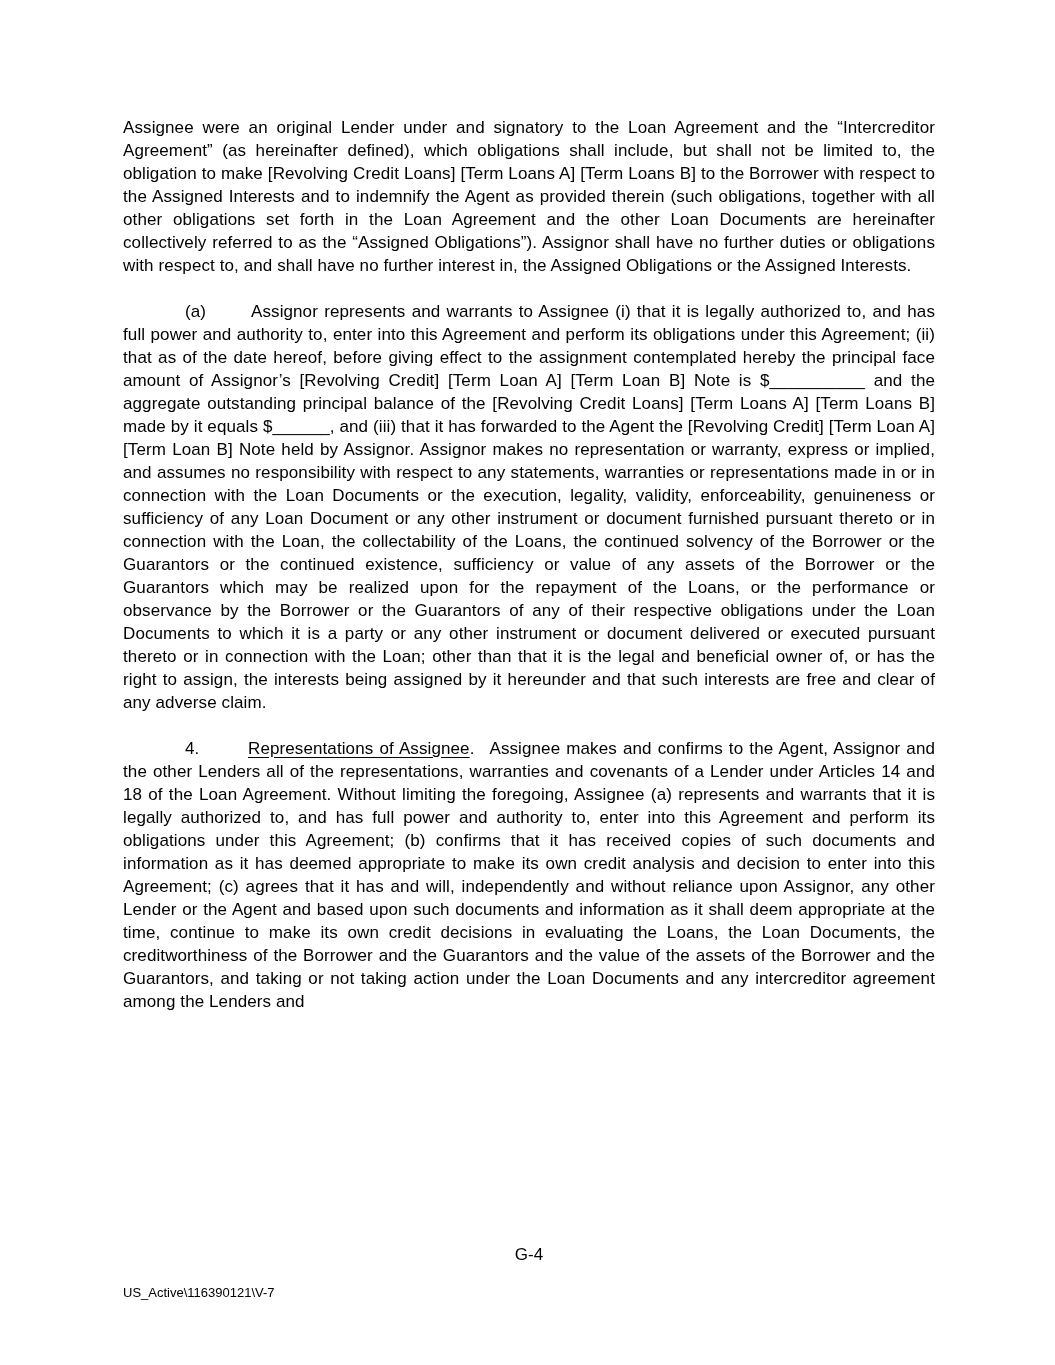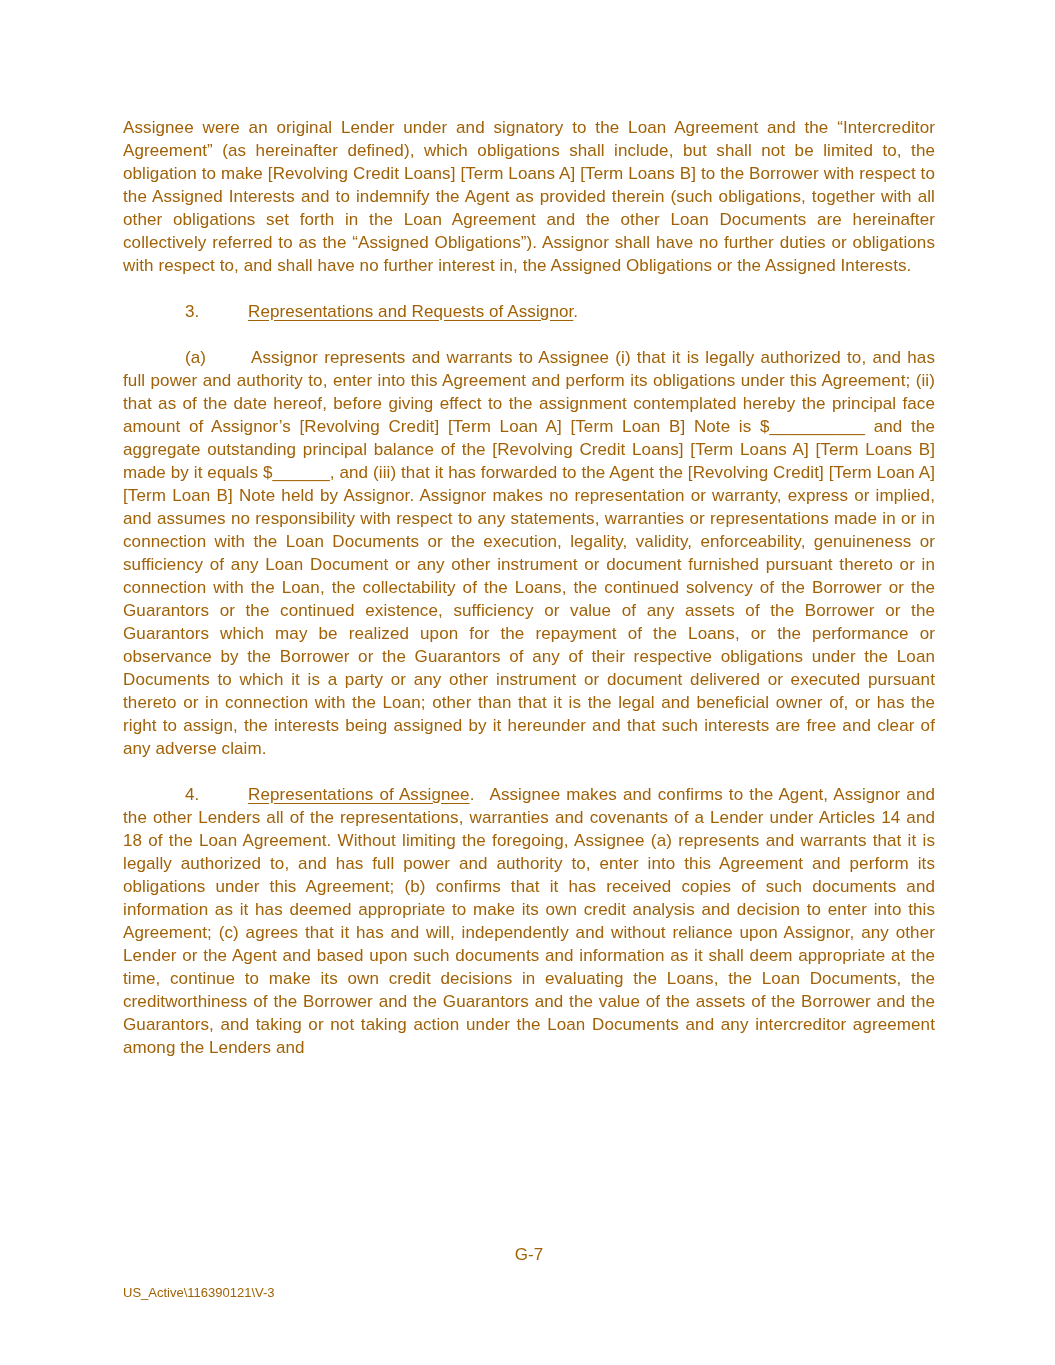--- a/index.html
+++ b/index.html
@@ -6,21 +6,21 @@
     margin: 0;
     padding: 0;
     background: #e8e8e8;
   }
   .page {
     position: relative;
     width: 1055px;
     height: 1365px;
     background: #ffffff;
     font-family: "Liberation Sans", "DejaVu Sans", sans-serif;
-    color: #a16207;
+    color: #000000;
     overflow: hidden;
   }
   .content {
     position: absolute;
     top: 116px;
     left: 123px;
     width: 812px;
   }
   p.body-text {
     font-size: 17px;
@@ -67,25 +67,24 @@
   }
 </style>
 </head>
 <body>
 
 <div class="page">
   <div class="content">
 
     <p class="body-text">Assignee were an original Lender under and signatory to the Loan Agreement and the “Intercreditor Agreement” (as hereinafter defined), which obligations shall include, but shall not be limited to, the obligation to make [Revolving Credit Loans] [Term Loans A] [Term Loans B] to the Borrower with respect to the Assigned Interests and to indemnify the Agent as provided therein (such obligations, together with all other obligations set forth in the Loan Agreement and the other Loan Documents are hereinafter collectively referred to as the “Assigned Obligations”). Assignor shall have no further duties or obligations with respect to, and shall have no further interest in, the Assigned Obligations or the Assigned Interests.</p>
 
-    <p class="body-text indented"><span class="sec-num">3.</span><span class="underlined">Representations and Requests of Assignor</span><span>.</span></p>
 
     <p class="body-text indented"><span class="para-label">(a)</span><span>Assignor represents and warrants to Assignee (i) that it is legally authorized to, and has full power and authority to, enter into this Agreement and perform its obligations under this Agreement; (ii) that as of the date hereof, before giving effect to the assignment contemplated hereby the principal face amount of Assignor’s [Revolving Credit] [Term Loan A] [Term Loan B] Note is $__________ and the aggregate outstanding principal balance of the [Revolving Credit Loans] [Term Loans A] [Term Loans B] made by it equals $______, and (iii) that it has forwarded to the Agent the [Revolving Credit] [Term Loan A] [Term Loan B] Note held by Assignor. Assignor makes no representation or warranty, express or implied, and assumes no responsibility with respect to any statements, warranties or representations made in or in connection with the Loan Documents or the execution, legality, validity, enforceability, genuineness or sufficiency of any Loan Document or any other instrument or document furnished pursuant thereto or in connection with the Loan, the collectability of the Loans, the continued solvency of the Borrower or the Guarantors or the continued existence, sufficiency or value of any assets of the Borrower or the Guarantors which may be realized upon for the repayment of the Loans, or the performance or observance by the Borrower or the Guarantors of any of their respective obligations under the Loan Documents to which it is a party or any other instrument or document delivered or executed pursuant thereto or in connection with the Loan; other than that it is the legal and beneficial owner of, or has the right to assign, the interests being assigned by it hereunder and that such interests are free and clear of any adverse claim.</span></p>
 
 
     <p class="body-text indented"><span class="sec-num">4.</span><span class="underlined">Representations of Assignee</span><span>.</span><span class="sec-body">Assignee makes and confirms to the Agent, Assignor and the other Lenders all of the representations, warranties and covenants of a Lender under Articles 14 and 18 of the Loan Agreement. Without limiting the foregoing, Assignee (a) represents and warrants that it is legally authorized to, and has full power and authority to, enter into this Agreement and perform its obligations under this Agreement; (b) confirms that it has received copies of such documents and information as it has deemed appropriate to make its own credit analysis and decision to enter into this Agreement; (c) agrees that it has and will, independently and without reliance upon Assignor, any other Lender or the Agent and based upon such documents and information as it shall deem appropriate at the time, continue to make its own credit decisions in evaluating the Loans, the Loan Documents, the creditworthiness of the Borrower and the Guarantors and the value of the assets of the Borrower and the Guarantors, and taking or not taking action under the Loan Documents and any intercreditor agreement among the Lenders and</span></p>
 
   </div>
 
-  <div class="footer-page-num">G-7</div>
+  <div class="footer-page-num">G-4</div>
 
-  <div class="footer-doc-id">US_Active\116390121\V-3</div>
+  <div class="footer-doc-id">US_Active\116390121\V-7</div>
 </div>
 
 </body></html>

